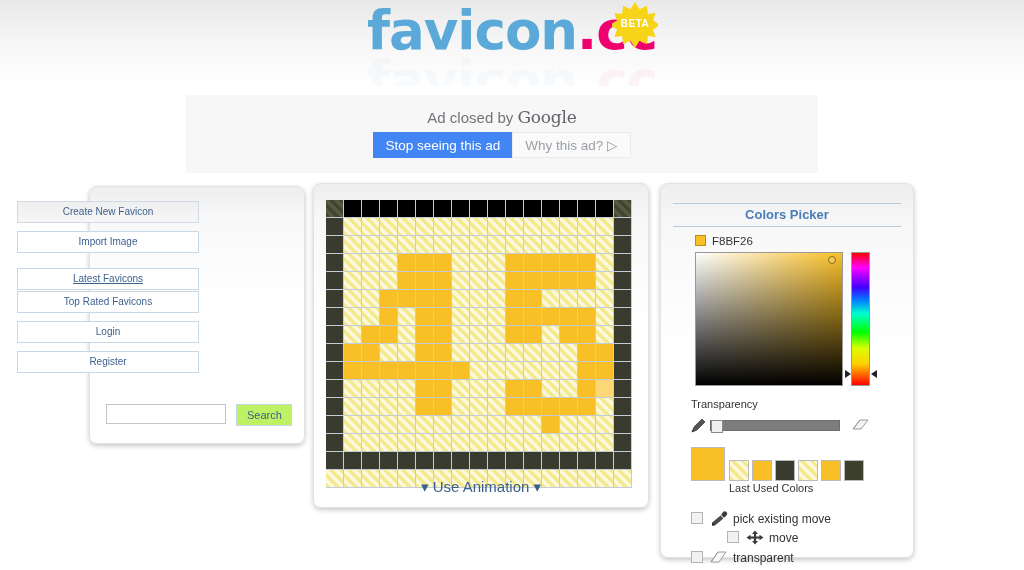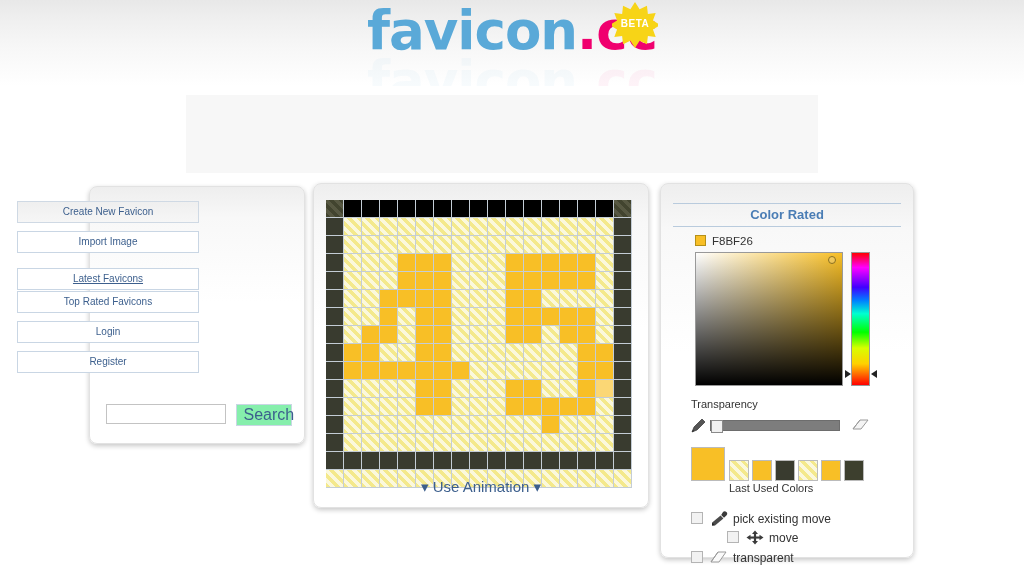--- a/index.html
+++ b/index.html
@@ -139,24 +139,24 @@
   #search-input {
     width: 120px; height: 20px;
     border: 1px solid #c3c3c3;
     font-size: 12px;
     padding: 0 3px;
     font-family: "Liberation Sans", sans-serif;
     vertical-align: top;
   }
   #search-button {
     width: 56px; height: 22px;
-    background: #86efac;
+    background: #bef264;
     border: 1px solid #c9d6e4;
     color: #3c5f8d;
-    font-size: 16px;
+    font-size: 11px;
     cursor: pointer;
     font-family: "Liberation Sans", sans-serif;
     vertical-align: top;
     margin-left: 6px;
   }
 
   
   #editor-panel { left: 313px; top: 183px; width: 336px; height: 325px; }
   #canvas-grid {
     position: absolute;
@@ -357,20 +357,26 @@
   <div id="logo-reflection">
     <span><span class="logo-blue">favicon</span><span class="logo-pink">.</span><span class="logo-pink">cc</span></span>
   </div>
   <div id="beta-star">
     <div class="star"></div>
     <div class="beta-label">BETA</div>
   </div>
 </div>
 
 <div id="ad-block">
+  <div id="ad-closed-text">
+    <span>Ad closed by </span><span class="g-word">Google</span>
+  </div>
+  <div id="ad-buttons">
+    <button id="stop-seeing-ad-button">Stop seeing this ad</button><button id="why-this-ad-button">Why this ad? ▷</button>
+  </div>
 </div>
 
 <div class="panel" id="menu-panel"></div>
 <div id="menu-buttons">
     <div class="menu-button active" style="top: 201px;">Create New Favicon</div>
     <div class="menu-button" style="top: 231px;">Import Image</div>
     <div class="menu-button" style="top: 268px; text-decoration: underline;">Latest Favicons</div>
     <div class="menu-button" style="top: 291px;">Top Rated Favicons</div>
     <div class="menu-button" style="top: 321px;">Login</div>
     <div class="menu-button" style="top: 351px;">Register</div>
@@ -651,21 +657,21 @@
     <div class="cell c-empty"></div>
     <div class="cell c-empty"></div>
     <div class="cell c-empty"></div>
     <div class="cell c-empty"></div>
     <div class="cell c-empty"></div>
     <div class="cell c-empty"></div>
   </div>
 <div id="use-animation">▾ Use Animation ▾</div>
 
 <div class="panel" id="picker-panel"></div>
-<div id="picker-title">Color Rated</div>
+<div id="picker-title">Colors Picker</div>
 
 <div id="hex-row">
   <span id="hex-swatch" style="background: rgb(248, 191, 38);"></span><span>F8BF26</span>
 </div>
 
 <div id="sv-square" style="background: linear-gradient(to top, rgb(0, 0, 0) 0%, rgba(0, 0, 0, 0) 100%), linear-gradient(to right, rgb(255, 255, 255) 0%, rgb(248, 191, 38) 100%);">
   <div id="sv-cursor"></div>
 </div>
 <div id="hue-strip"></div>
 <div class="hue-marker" id="hue-marker-left"></div>

